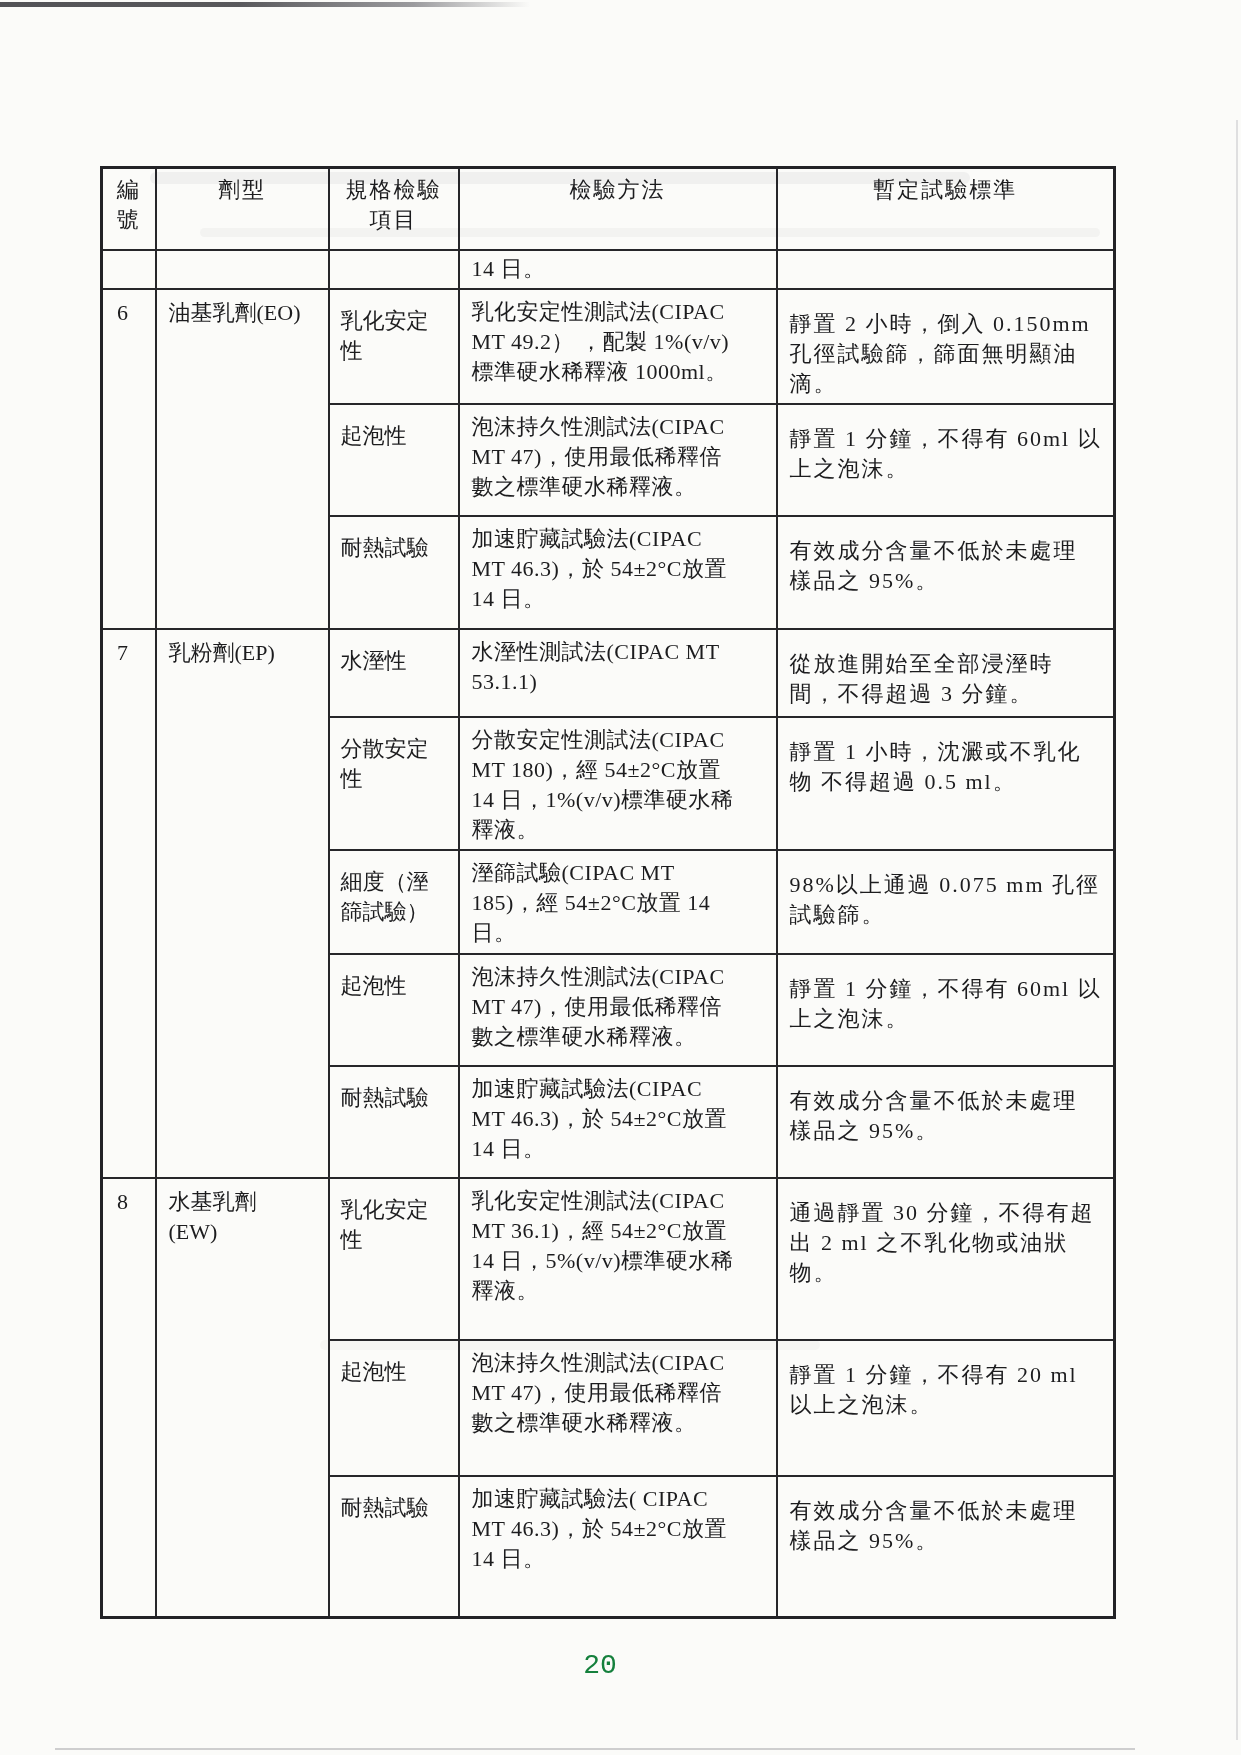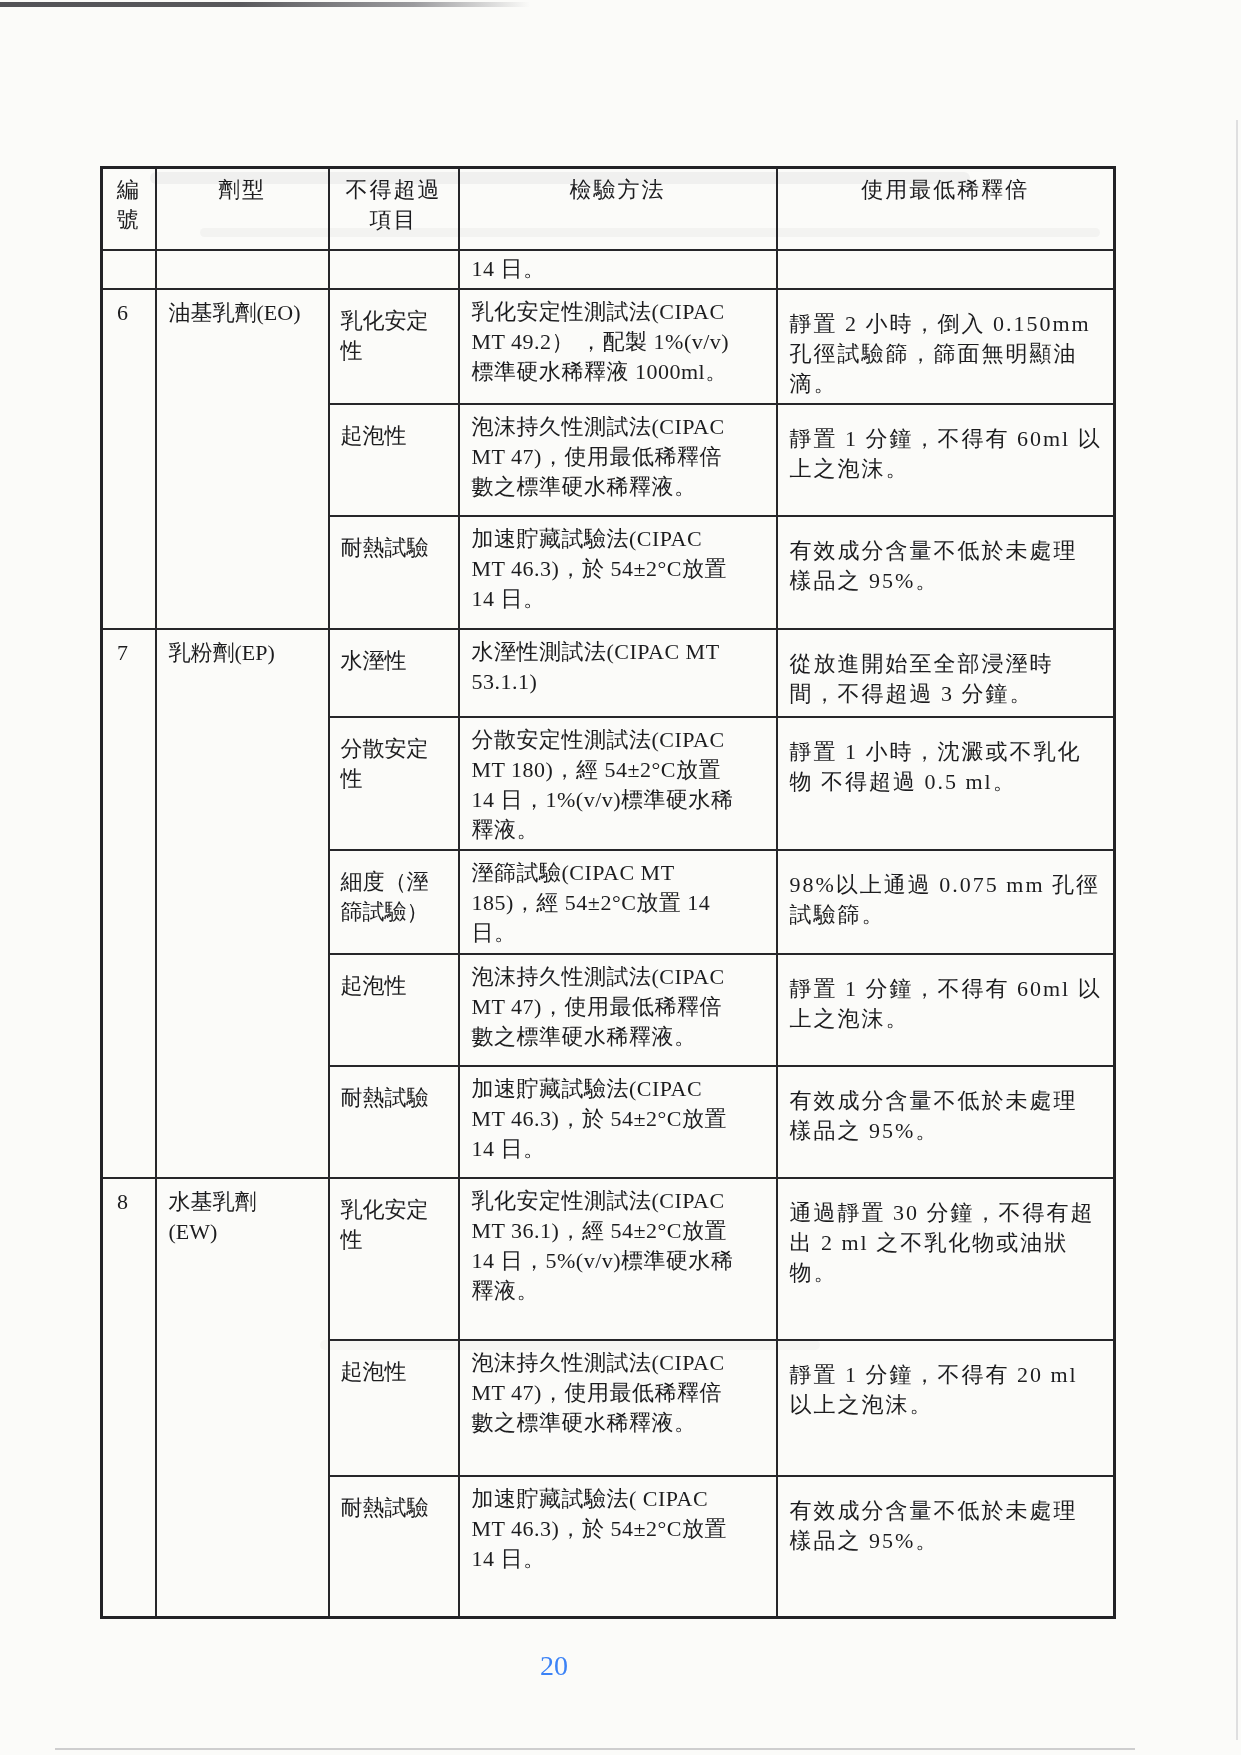--- a/index.html
+++ b/index.html
@@ -64,24 +64,24 @@
     border-radius: 19px;
   }
   td.c-std {
     padding: 19px 6px 4px 12px;
     white-space: pre;
     letter-spacing: 2px;
   }
   tr.cont td.c-method { padding-top: 3px; }
   .page-number {
     position: absolute; left: 540px; top: 1650px; width: 120px;
-    text-align: left;
-    font-family: Liberation Serif, serif;
+    text-align: center;
+    font-family: Liberation Mono, monospace;
     font-size: 28px;
-    color: #3b82f6;
+    color: #15803d;
   }
 </style>
 </head>
 <body>
 
 <div class="page">
 
   <div class="art-top"></div>
   <div class="art-bottom"></div>
   <div class="art-right"></div>
@@ -96,24 +96,24 @@
       <col style="width:130px">
       <col style="width:318px">
       <col style="width:338px">
     </colgroup>
 
     <tbody>
         <tr style="height:82px">
       <th>編
 號</th>
       <th>劑型</th>
-      <th>不得超過
+      <th>規格檢驗
 項目</th>
       <th>檢驗方法</th>
-      <th>使用最低稀釋倍</th>
+      <th>暫定試驗標準</th>
     </tr>
 
     <tr class="cont" style="height:36px">
       <td class="c-no"></td>
       <td class="c-form"></td>
       <td class="c-item"></td>
       <td class="c-method">14 日。</td>
       <td class="c-std"></td>
     </tr>
 

